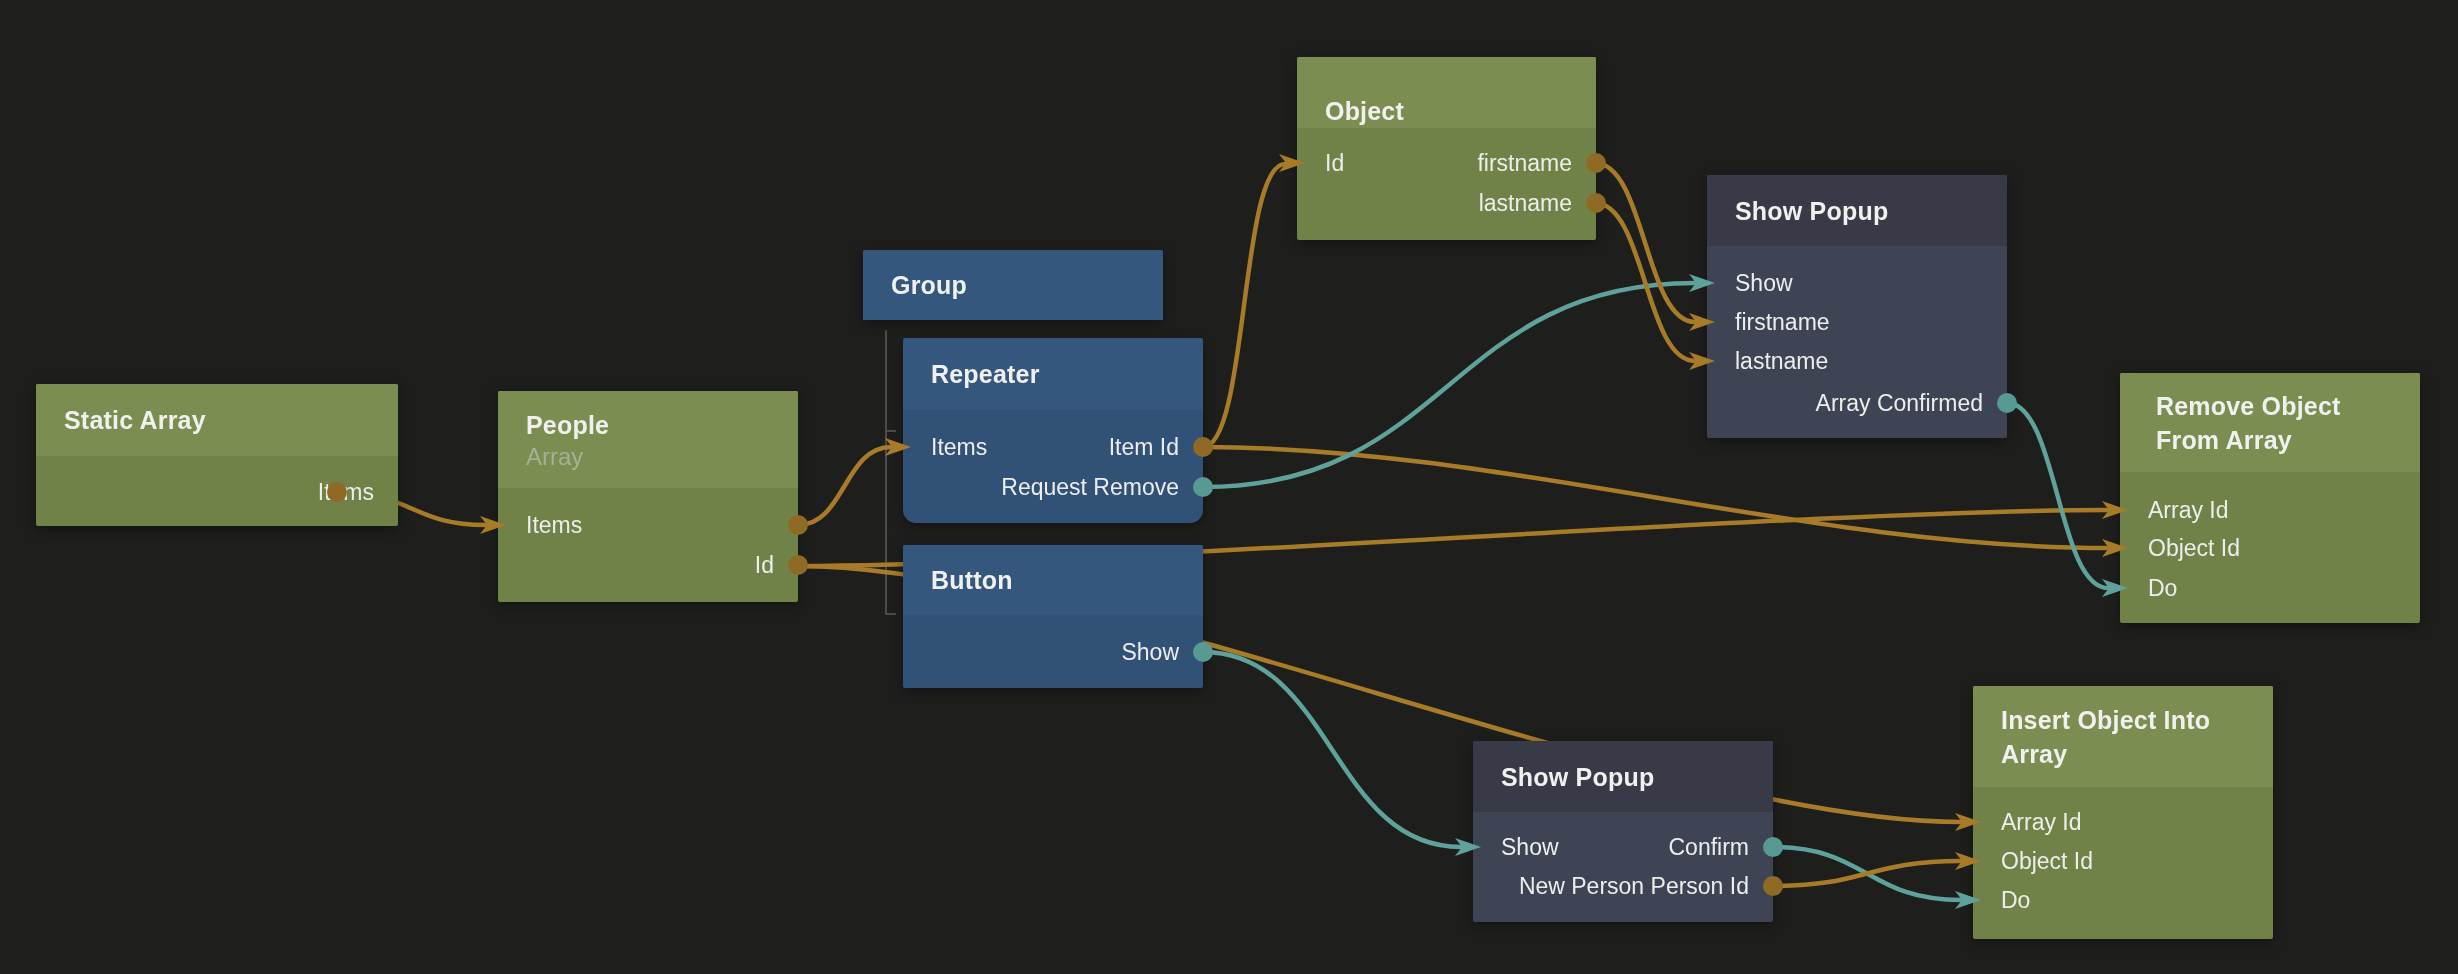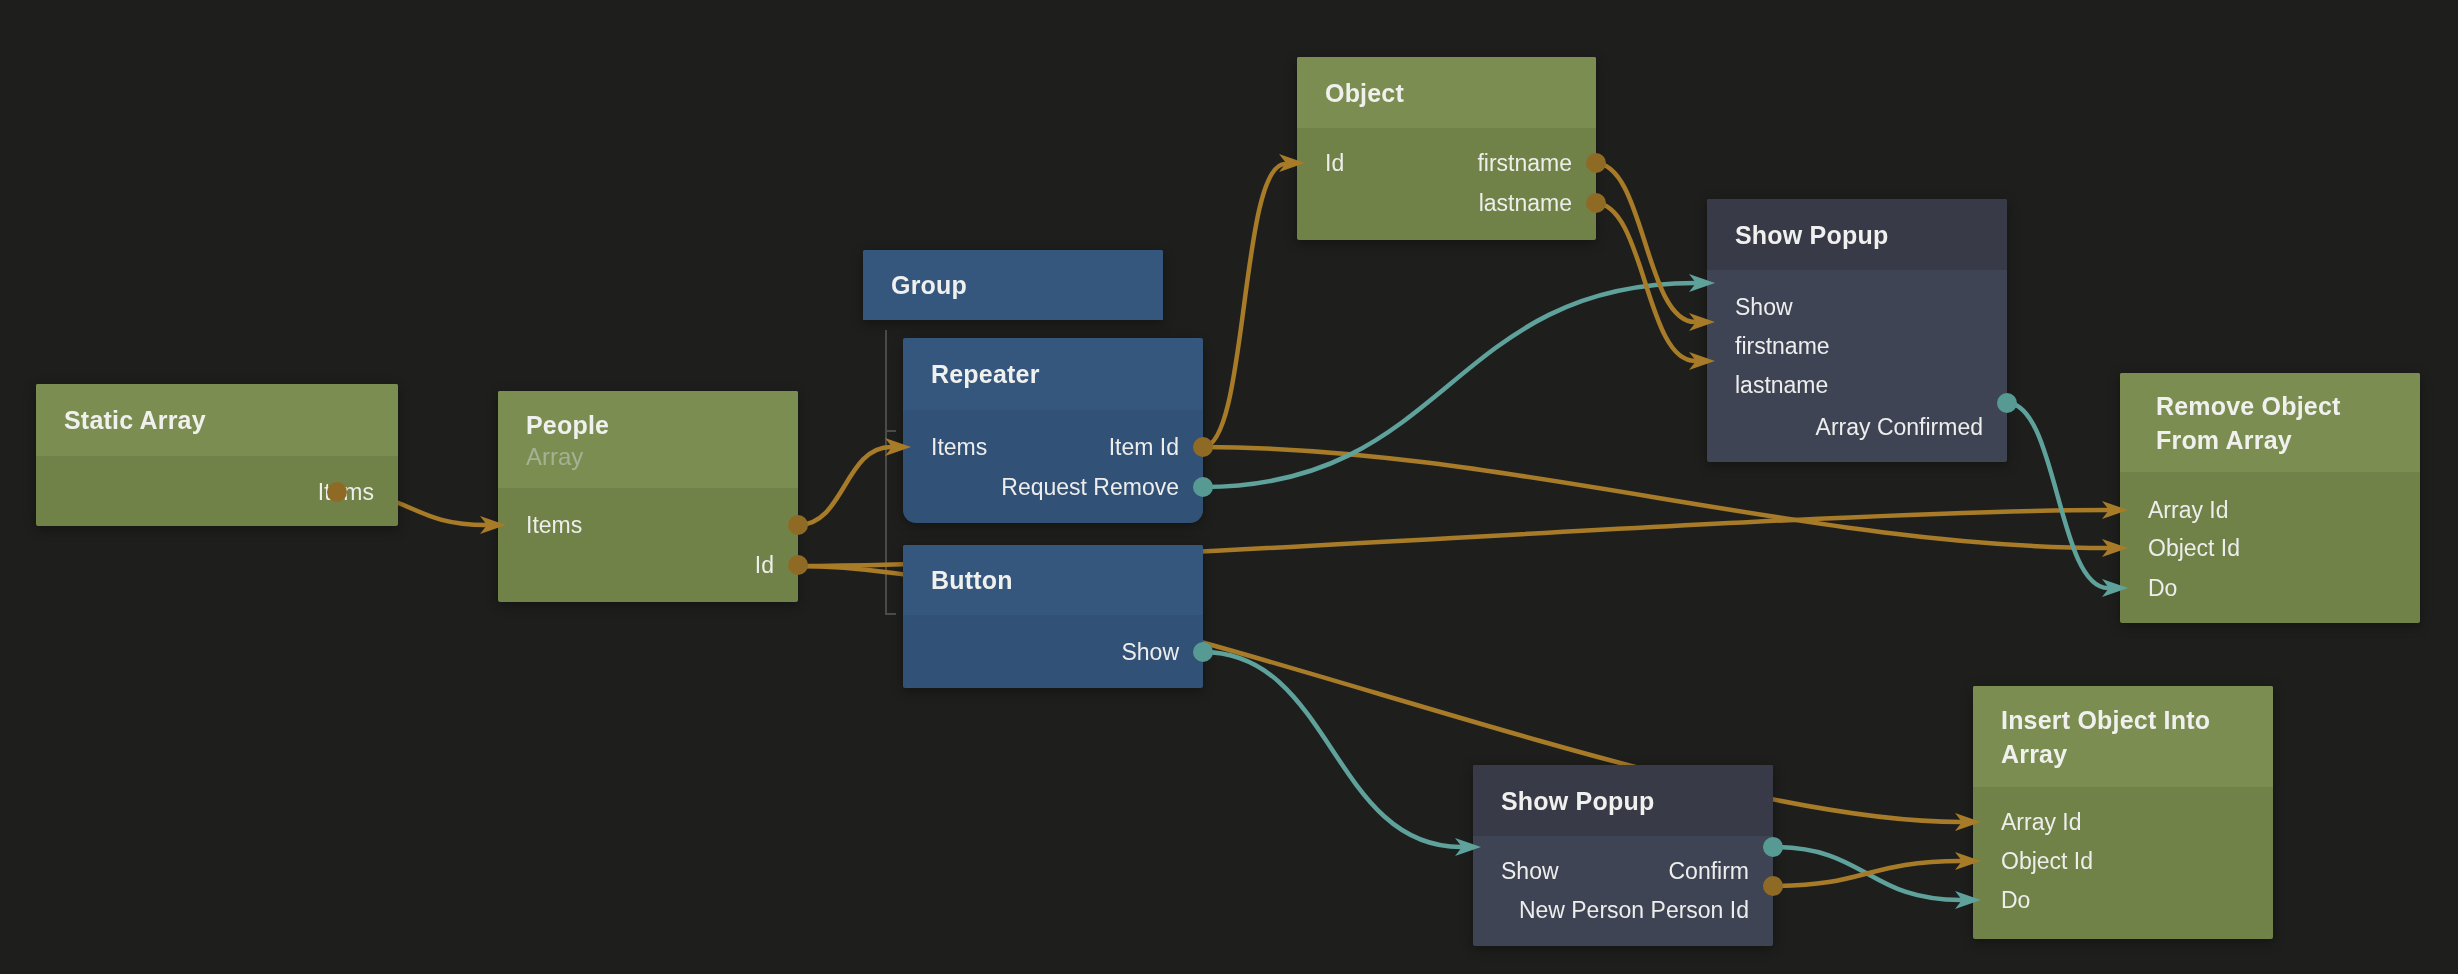--- a/index.html
+++ b/index.html
@@ -11,21 +11,21 @@
   svg.layer{position:absolute;left:0;top:0;pointer-events:none;}
   #wires{z-index:1;}
   #nodes{position:absolute;left:0;top:0;width:100%;height:100%;z-index:2;}
   #portsLayer{z-index:3;}
   .node{
     position:absolute;border-radius:2px;
     box-shadow:0 3px 12px rgba(0,0,0,0.38);
   }
   .node.data{background:var(--node_green_body);}
   .node.ui{background:var(--node_blue_body);}
-  .node.popup{background:var(--node_dark_body);margin-top:24px;}
+  .node.popup{background:var(--node_dark_body);}
   .node .header{
     position:absolute;left:0;top:0;width:100%;
     display:flex;flex-direction:column;justify-content:center;
     box-sizing:border-box;padding:0 12px 0 28px;
     border-radius:2px 2px 0 0;
   }
   .node.data .header{background:var(--node_green_header);}
   .node.ui .header{background:var(--node_blue_header);}
   .node.popup .header{background:var(--node_dark_header);}
   .node .title{
@@ -90,21 +90,21 @@
         <div class="port-label out" style="top: 95px;">Item Id</div>
         <div class="port-label out" style="top: 135px;">Request Remove</div>
       </div>
       <div class="node ui" style="left: 903px; top: 545px; width: 300px; height: 143px;">
         <div class="header" style="height: 70px;">
           <div class="title">Button</div>
         </div>
         <div class="port-label out" style="top: 93px;">Show</div>
       </div>
       <div class="node data" style="left: 1297px; top: 57px; width: 299px; height: 183px;">
-        <div class="header" style="height: 71px;">
+        <div class="header" style="height: 71px; justify-content: flex-end;">
           <div class="title">Object</div>
         </div>
         <div class="port-label in" style="top: 92px;">Id</div>
         <div class="port-label out" style="top: 92px;">firstname</div>
         <div class="port-label out" style="top: 132px;">lastname</div>
       </div>
       <div class="node popup" style="left: 1707px; top: 175px; width: 300px; height: 263px;">
         <div class="header" style="height: 71px;">
           <div class="title">Show Popup</div>
         </div>

